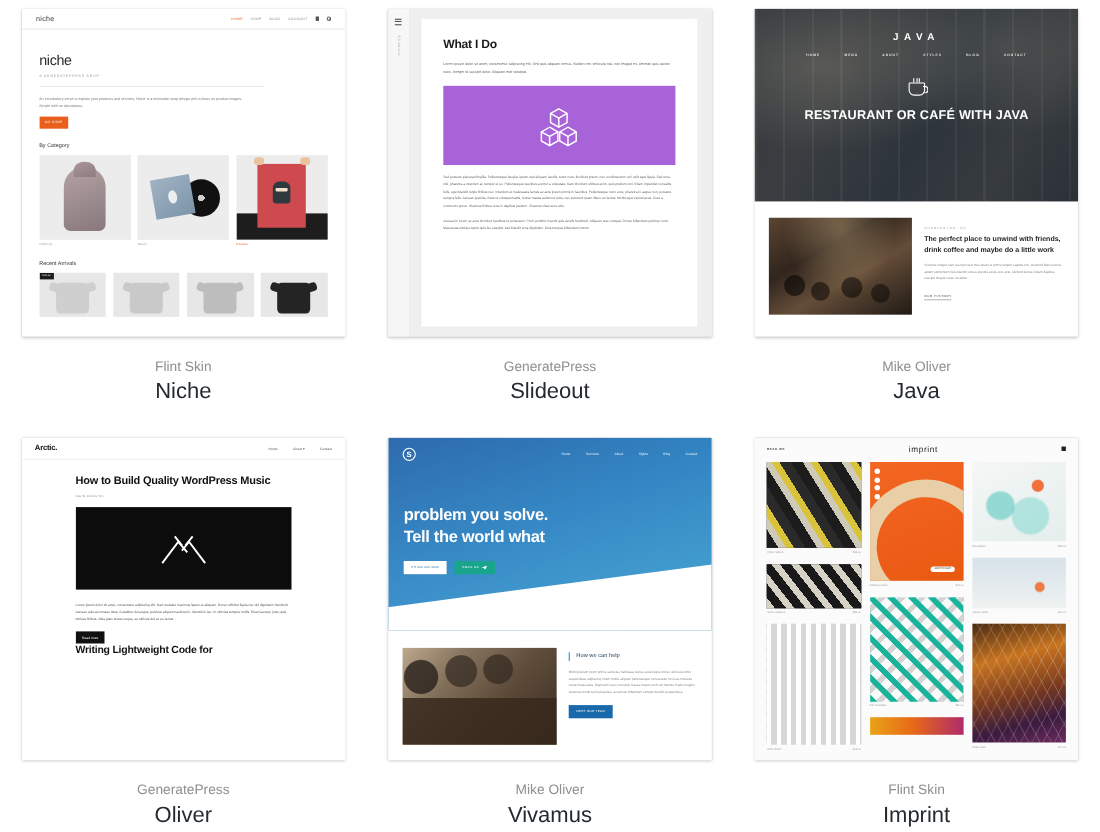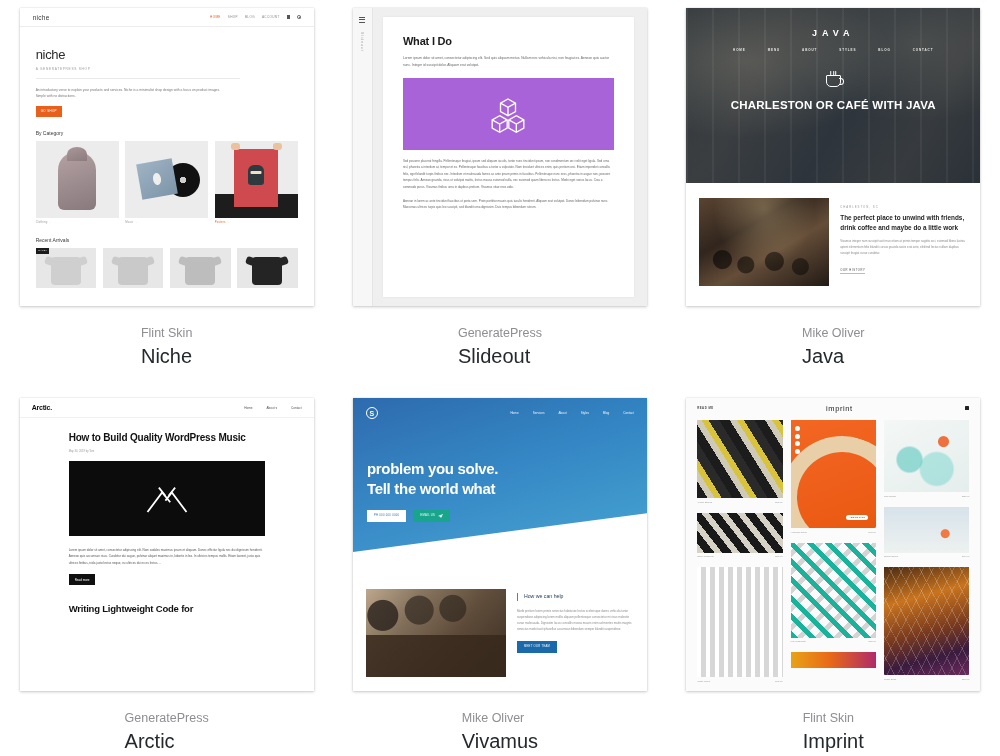--- a/index.html
+++ b/index.html
@@ -18,21 +18,21 @@
   .card { display: flex; flex-direction: column; align-items: center; }
   .thumb-wrap {
     width: 294px;
     height: 298px;
     margin-top: 8px;
     background: #fff;
     box-shadow: 0 1px 3px rgba(0,0,0,.20), 0 0 1px rgba(0,0,0,.18);
     overflow: hidden;
     position: relative;
   }
-  .caption { margin-top: 19px; }
+  .caption { text-align: center; margin-top: 19px; }
   .author { font-size: 12.5px; color: #8e8e93; line-height: 1.35; }
   .title { font-size: 20px; color: #24292e; line-height: 1.45; font-weight: 400; }
 
   
   .niche { width: 100%; height: 100%; background: #fff; font-size: 3px; }
   .niche-nav {
     height: 19px; border-bottom: 1px solid #ececec;
     display: flex; align-items: center; padding: 0 13px; justify-content: space-between;
   }
   .niche-logo { font-size: 6.5px; color: #333; letter-spacing: .3px; }
@@ -221,21 +221,21 @@
   .arctic-black {
     margin-top:8px; height:75px; background:#0c0c0c;
     display:flex; align-items:center; justify-content:center;
   }
   .arctic-p { font-size:3px; color:#555; line-height:2.1; margin-top:11px; }
   .arctic-btn {
     margin-top:8px; display:inline-block; background:#101010; color:#fff;
     font-size:3px; padding:3.5px 6px;
   }
   .arctic-h2 {
-    margin-top:18px; font-size:9.5px; font-weight:bold; color:#111; letter-spacing:-.2px;
+    font-size:9.5px; font-weight:bold; color:#111; letter-spacing:-.2px;
   }
 
   
   .service { width:100%; height:100%; background:#fff; }
   .svc-hero {
     height:175px; position:relative; overflow:hidden;
     background:
       linear-gradient(160deg, rgba(30,96,168,.92) 0%, rgba(36,128,196,.88) 45%, rgba(62,170,216,.85) 100%),
       linear-gradient(120deg,#dfe6ec 0%,#b9c6d2 40%,#8fa3b5 100%);
   }
@@ -497,21 +497,21 @@
             <span>CONTACT</span>
           </div>
           <div class="java-cup">
             <span class="java-steam">
                 <i></i>
                 <i></i>
                 <i></i>
               </span>
           </div>
           <div class="java-head">
-            <div><span>CHARLESTON OR CAFÉ WITH JAVA</span></div>
+            <div><span>RESTAURANT OR CAFÉ WITH JAVA</span></div>
           </div>
         </div>
         <div class="java-lower">
           <div class="java-photo"></div>
           <div class="java-txt">
             <div class="java-kicker">CHARLESTON, SC</div>
             <div class="java-h2">The perfect place to unwind with friends, drink coffee and maybe do a little work</div>
             <div class="java-p">Vivamus integer nam suscipit taciti mus etiam at primis tempor sagittis orci, euismod libero lacinia aptent elementum felis blandit cursus gravida sociis erat ante, eleifend lectus nullam dapibus suscipit feugiat curae curabitur.</div>
             <div class="java-link">OUR HISTORY</div>
           </div>
@@ -547,21 +547,21 @@
             </svg>
           </div>
           <div class="arctic-p">Lorem ipsum dolor sit amet, consectetur adipiscing elit. Nam sodales maximus ipsum et aliquam. Donec efficitur ligula nec dui dignissim hendrerit. Aenean quis accumsan risus. Curabitur dui augue, pulvinar aliquet maximus in, lobortis in leo. In ultricies tempus mollis. Etiam laoreet, justo quis ultrices finibus, nisla justo lectus neque, eu ultrices dui ex eu lectus. ..</div>
           <div class="arctic-btn">Read more</div>
           <div class="arctic-h2">Writing Lightweight Code for</div>
         </div>
       </div>
     </div>
     <div class="caption">
       <div class="author">GeneratePress</div>
-      <div class="title">Arctic</div>
+      <div class="title">Oliver</div>
     </div>
   </div>
 
   <div class="card">
     <div class="thumb-wrap">
       <div class="service">
         <div class="svc-hero">
           <div class="svc-top">
             <div class="svc-logo">S</div>
             <div class="svc-menu">

